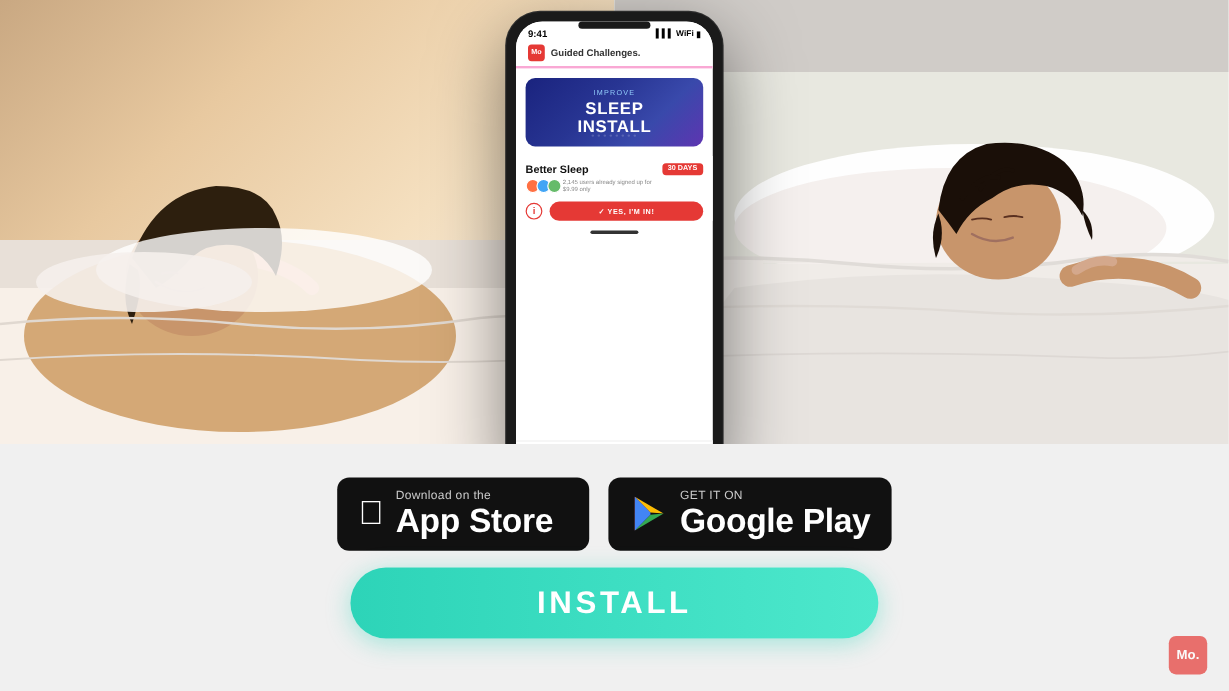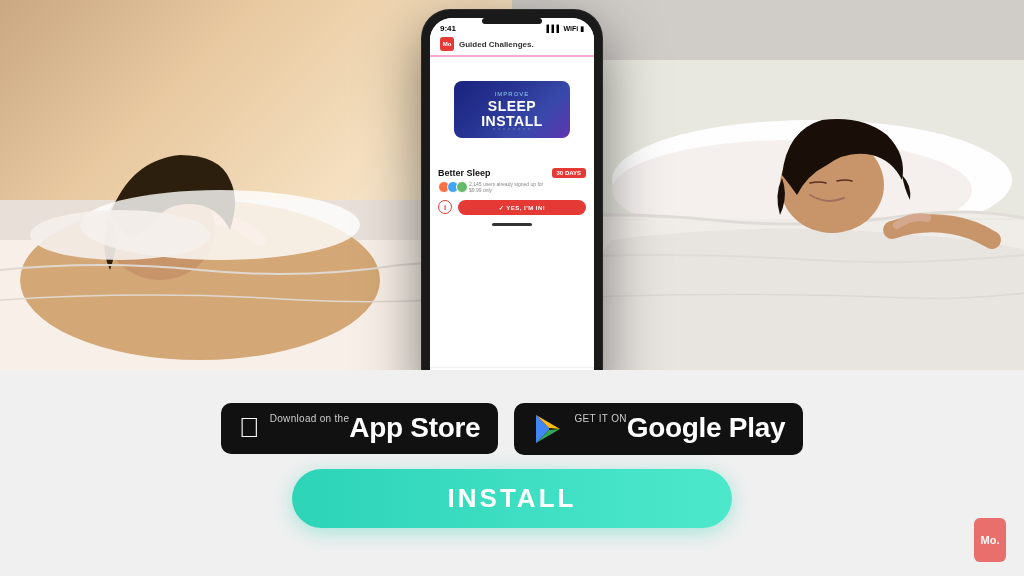--- a/index.html
+++ b/index.html
@@ -124,21 +124,21 @@
       justify-content: center;
       color: white;
       font-size: 6px;
       font-weight: 700;
       margin-right: 5px;
     }
 
     
     .challenge-banner {
       background: linear-gradient(135deg, #1a237e 0%, #283593 40%, #3949ab 70%, #5e35b1 100%);
-      margin: 24px;
+      margin: 8px;
       border-radius: 8px;
       padding: 10px 8px 8px;
       text-align: center;
       position: relative;
       overflow: hidden;
     }
 
     .banner-improve {
       font-size: 6px;
       color: #90caf9;
@@ -350,21 +350,21 @@
     }
 
     .store-icon {
       font-size: 28px;
       line-height: 1;
       flex-shrink: 0;
     }
 
     .store-text-group {
       display: flex;
-      flex-direction: row;
+      flex-direction: column;
     }
 
     .store-small-text {
       font-size: 10px;
       color: #ccc;
       letter-spacing: 0.3px;
     }
 
     .store-big-text {
       font-size: 28px;
@@ -395,21 +395,21 @@
       cursor: pointer;
       box-shadow: 0 4px 20px rgba(45, 212, 184, 0.4);
     }
 
     
     .watermark {
       position: absolute;
       bottom: 14px;
       right: 18px;
       width: 32px;
-      height: 44px;
+      height: 32px;
       background: #e53935;
       border-radius: 6px;
       display: flex;
       align-items: center;
       justify-content: center;
       color: white;
       font-size: 11px;
       font-weight: 700;
       opacity: 0.7;
     }

